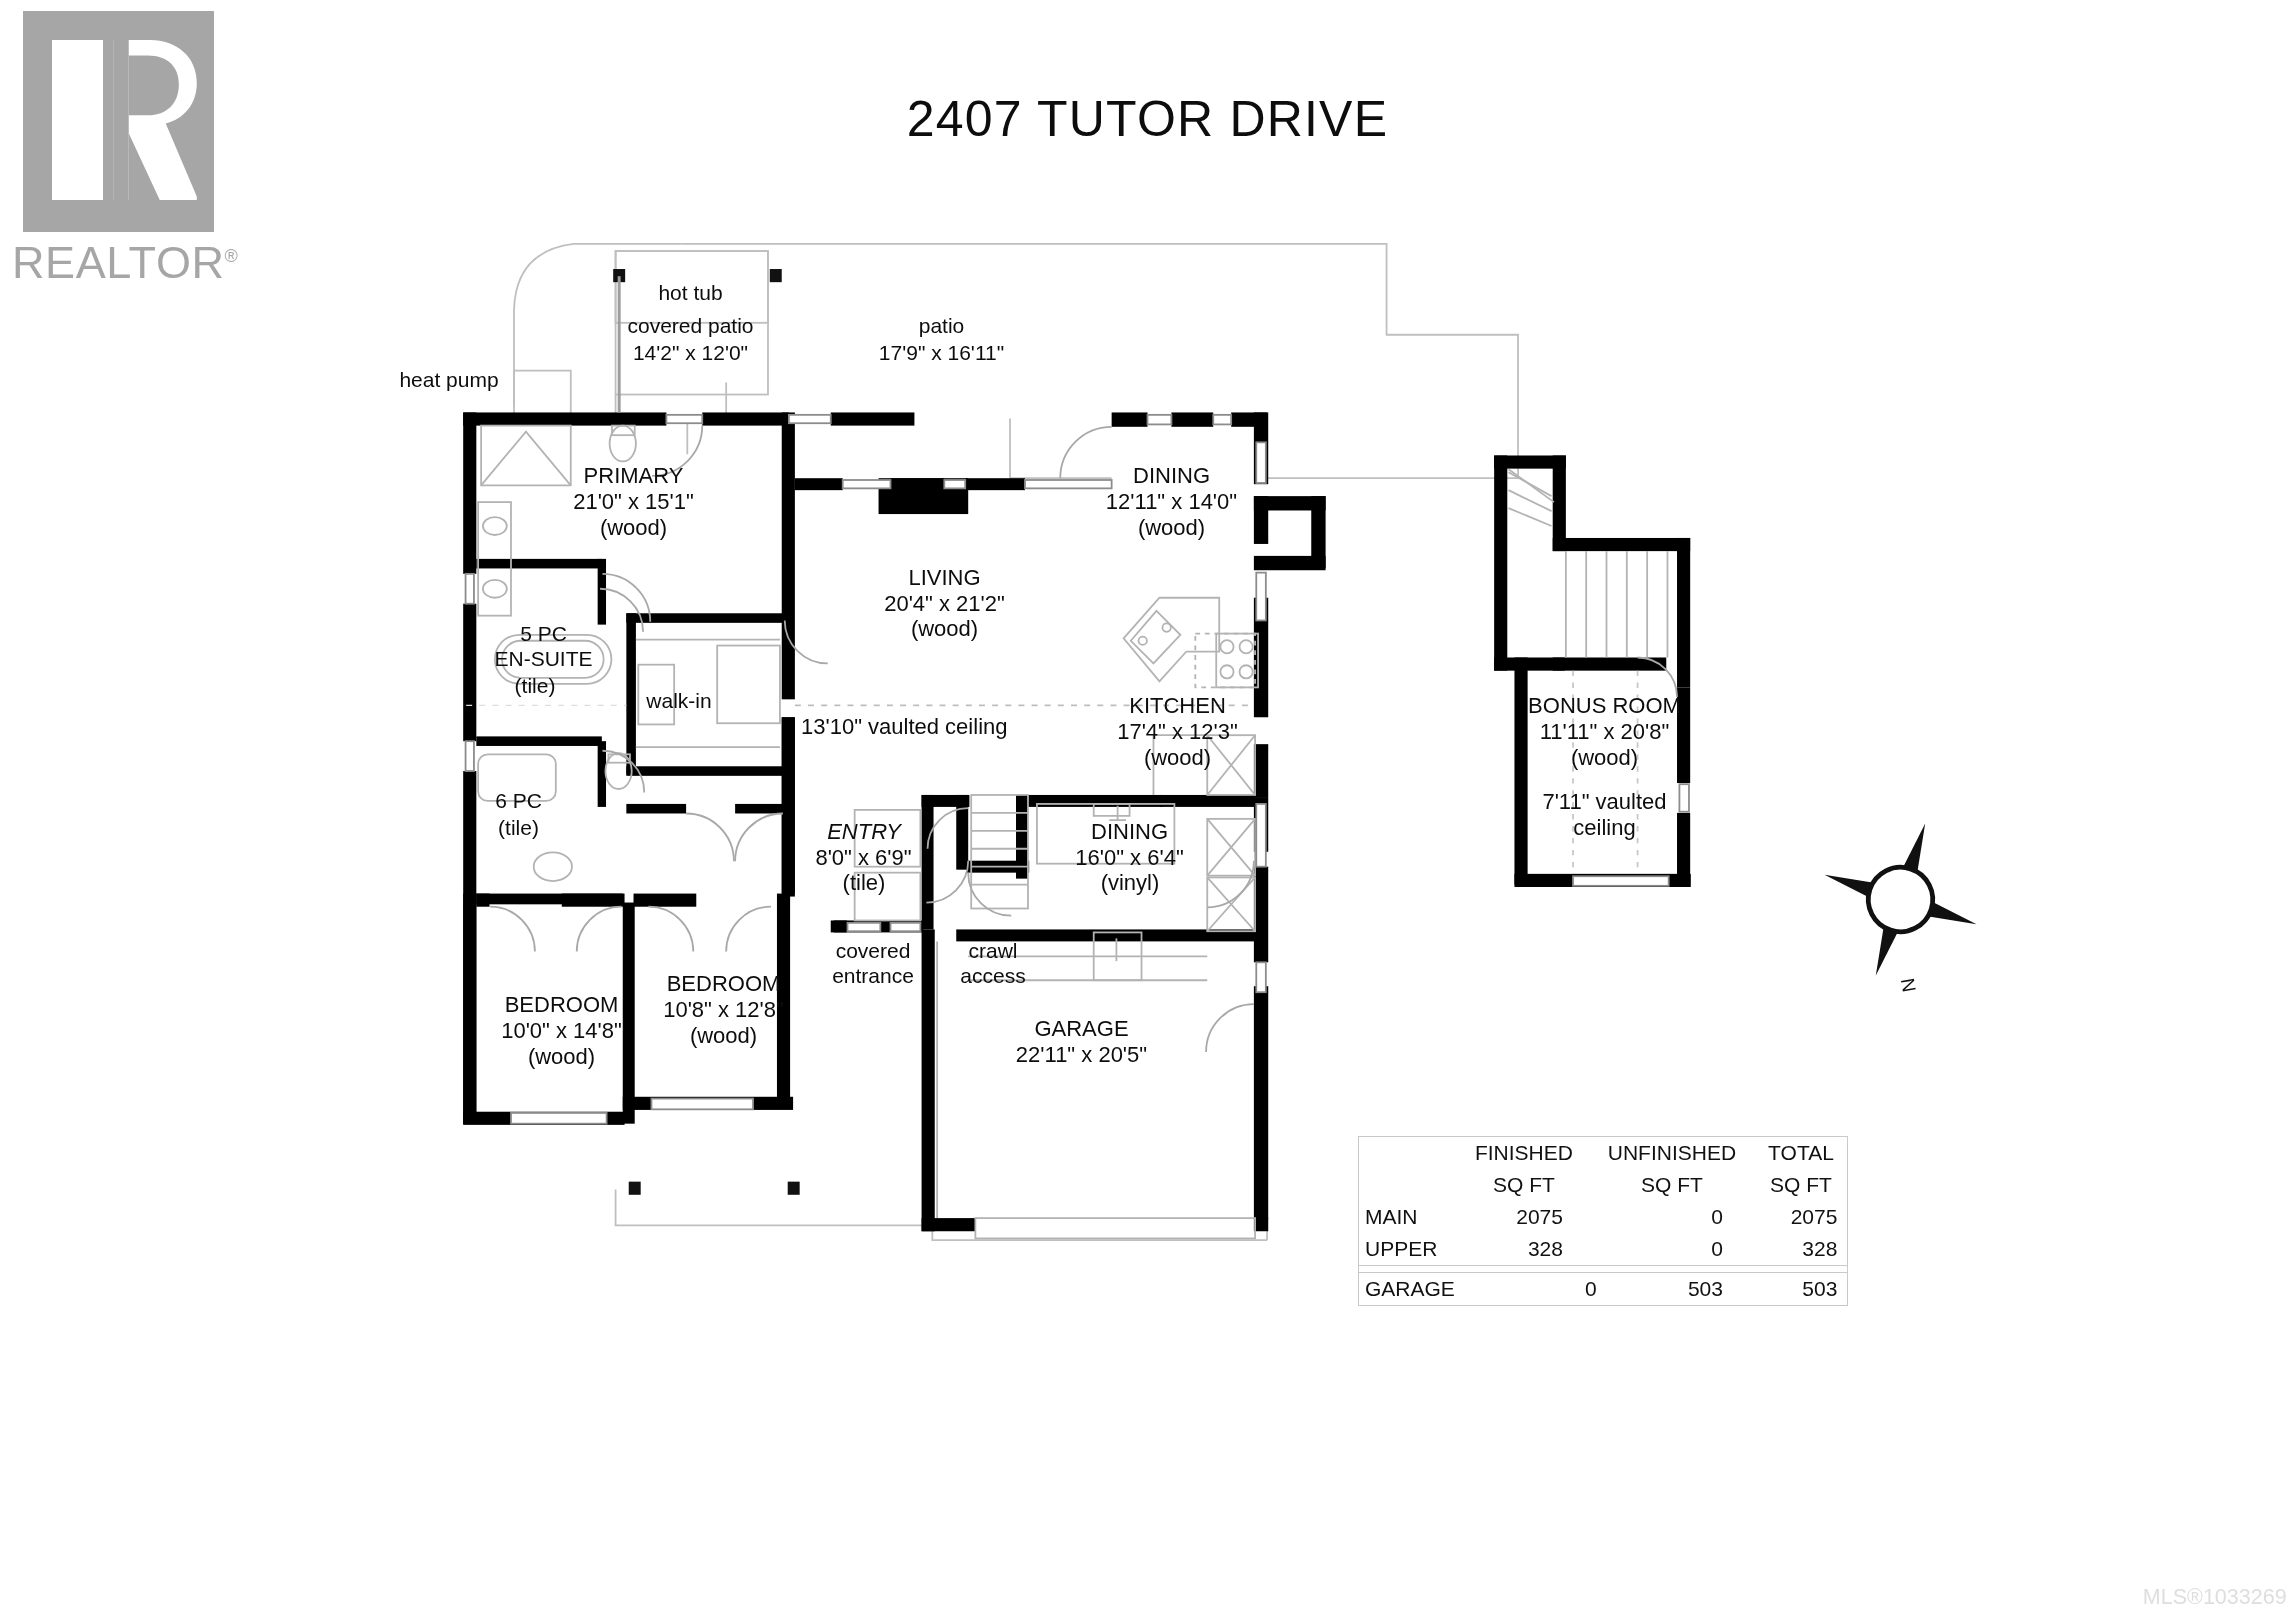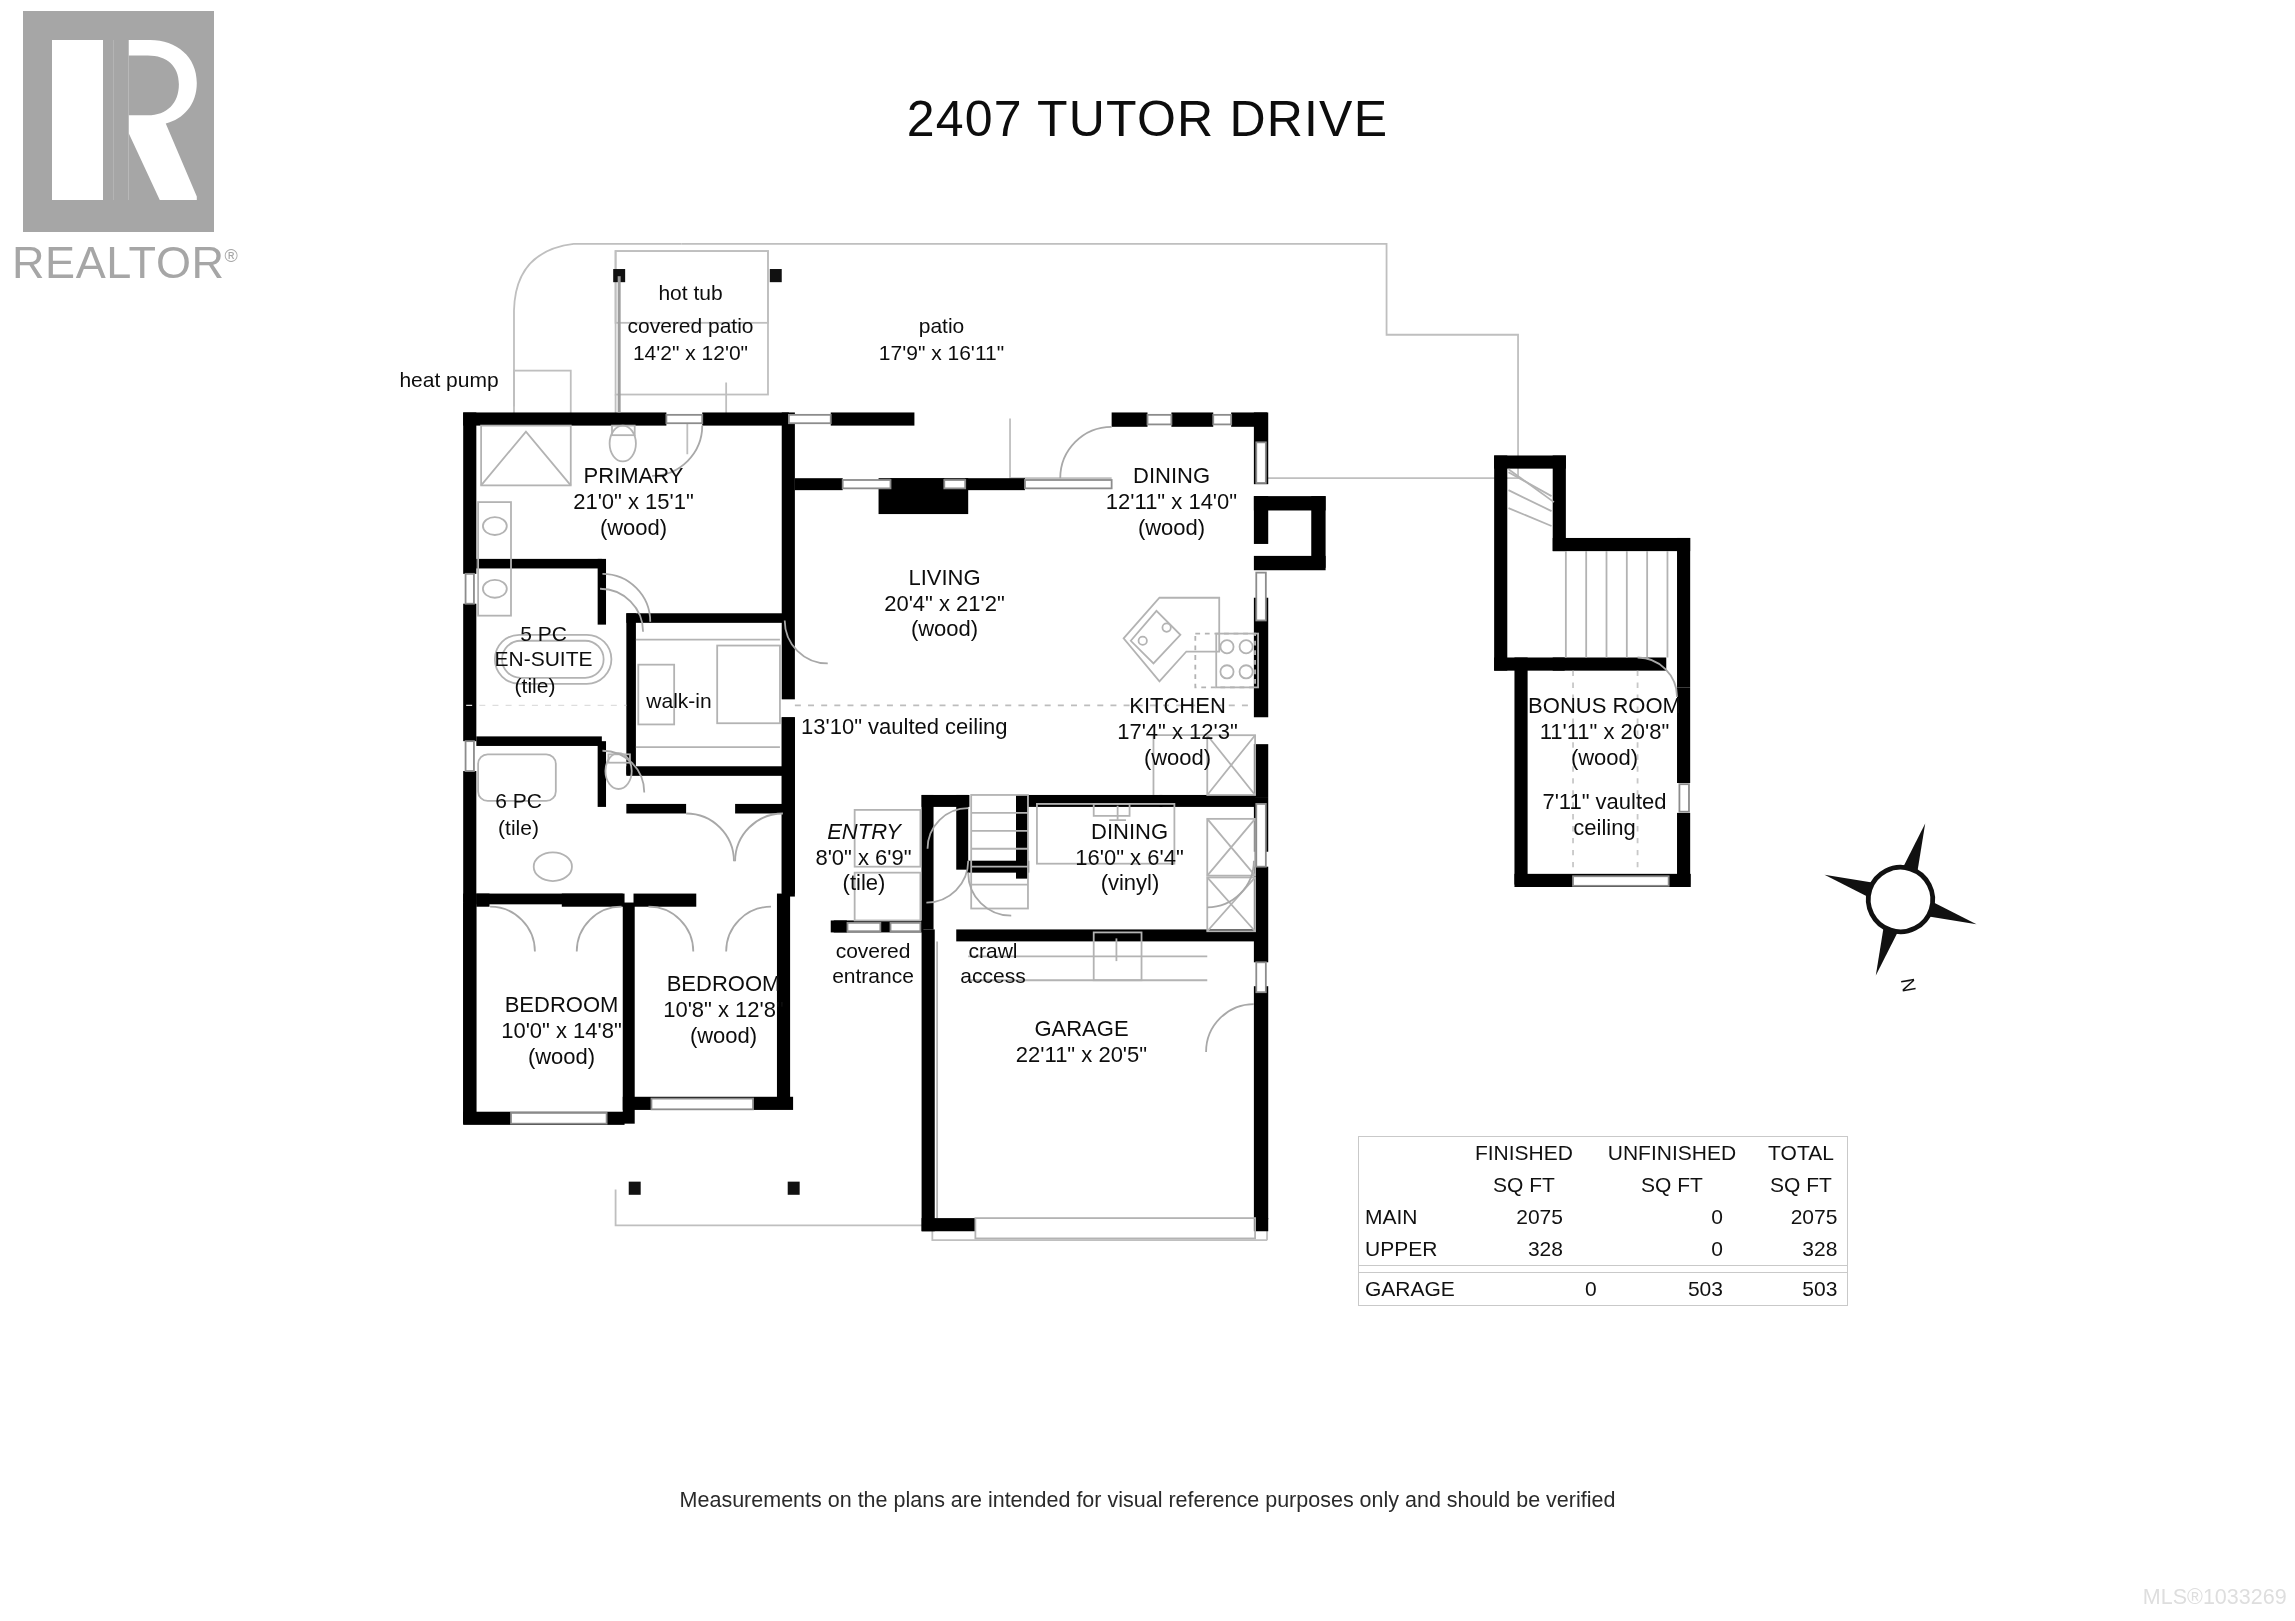--- a/index.html
+++ b/index.html
@@ -583,17 +583,16 @@
       <tr>
         <td class="rowlab">GARAGE</td>
         <td class="num">0</td>
         <td class="num c2">503</td>
         <td class="num c3">503</td>
       </tr>
     </tbody>
   </table>
 
 
-  <div id="disclaimer">Measurements on the plans are intended for visual reference purposes only and should be verified</div>
   <div id="mls-id">MLS®1033269</div>
 
 </div>
 
 
 </body></html>

